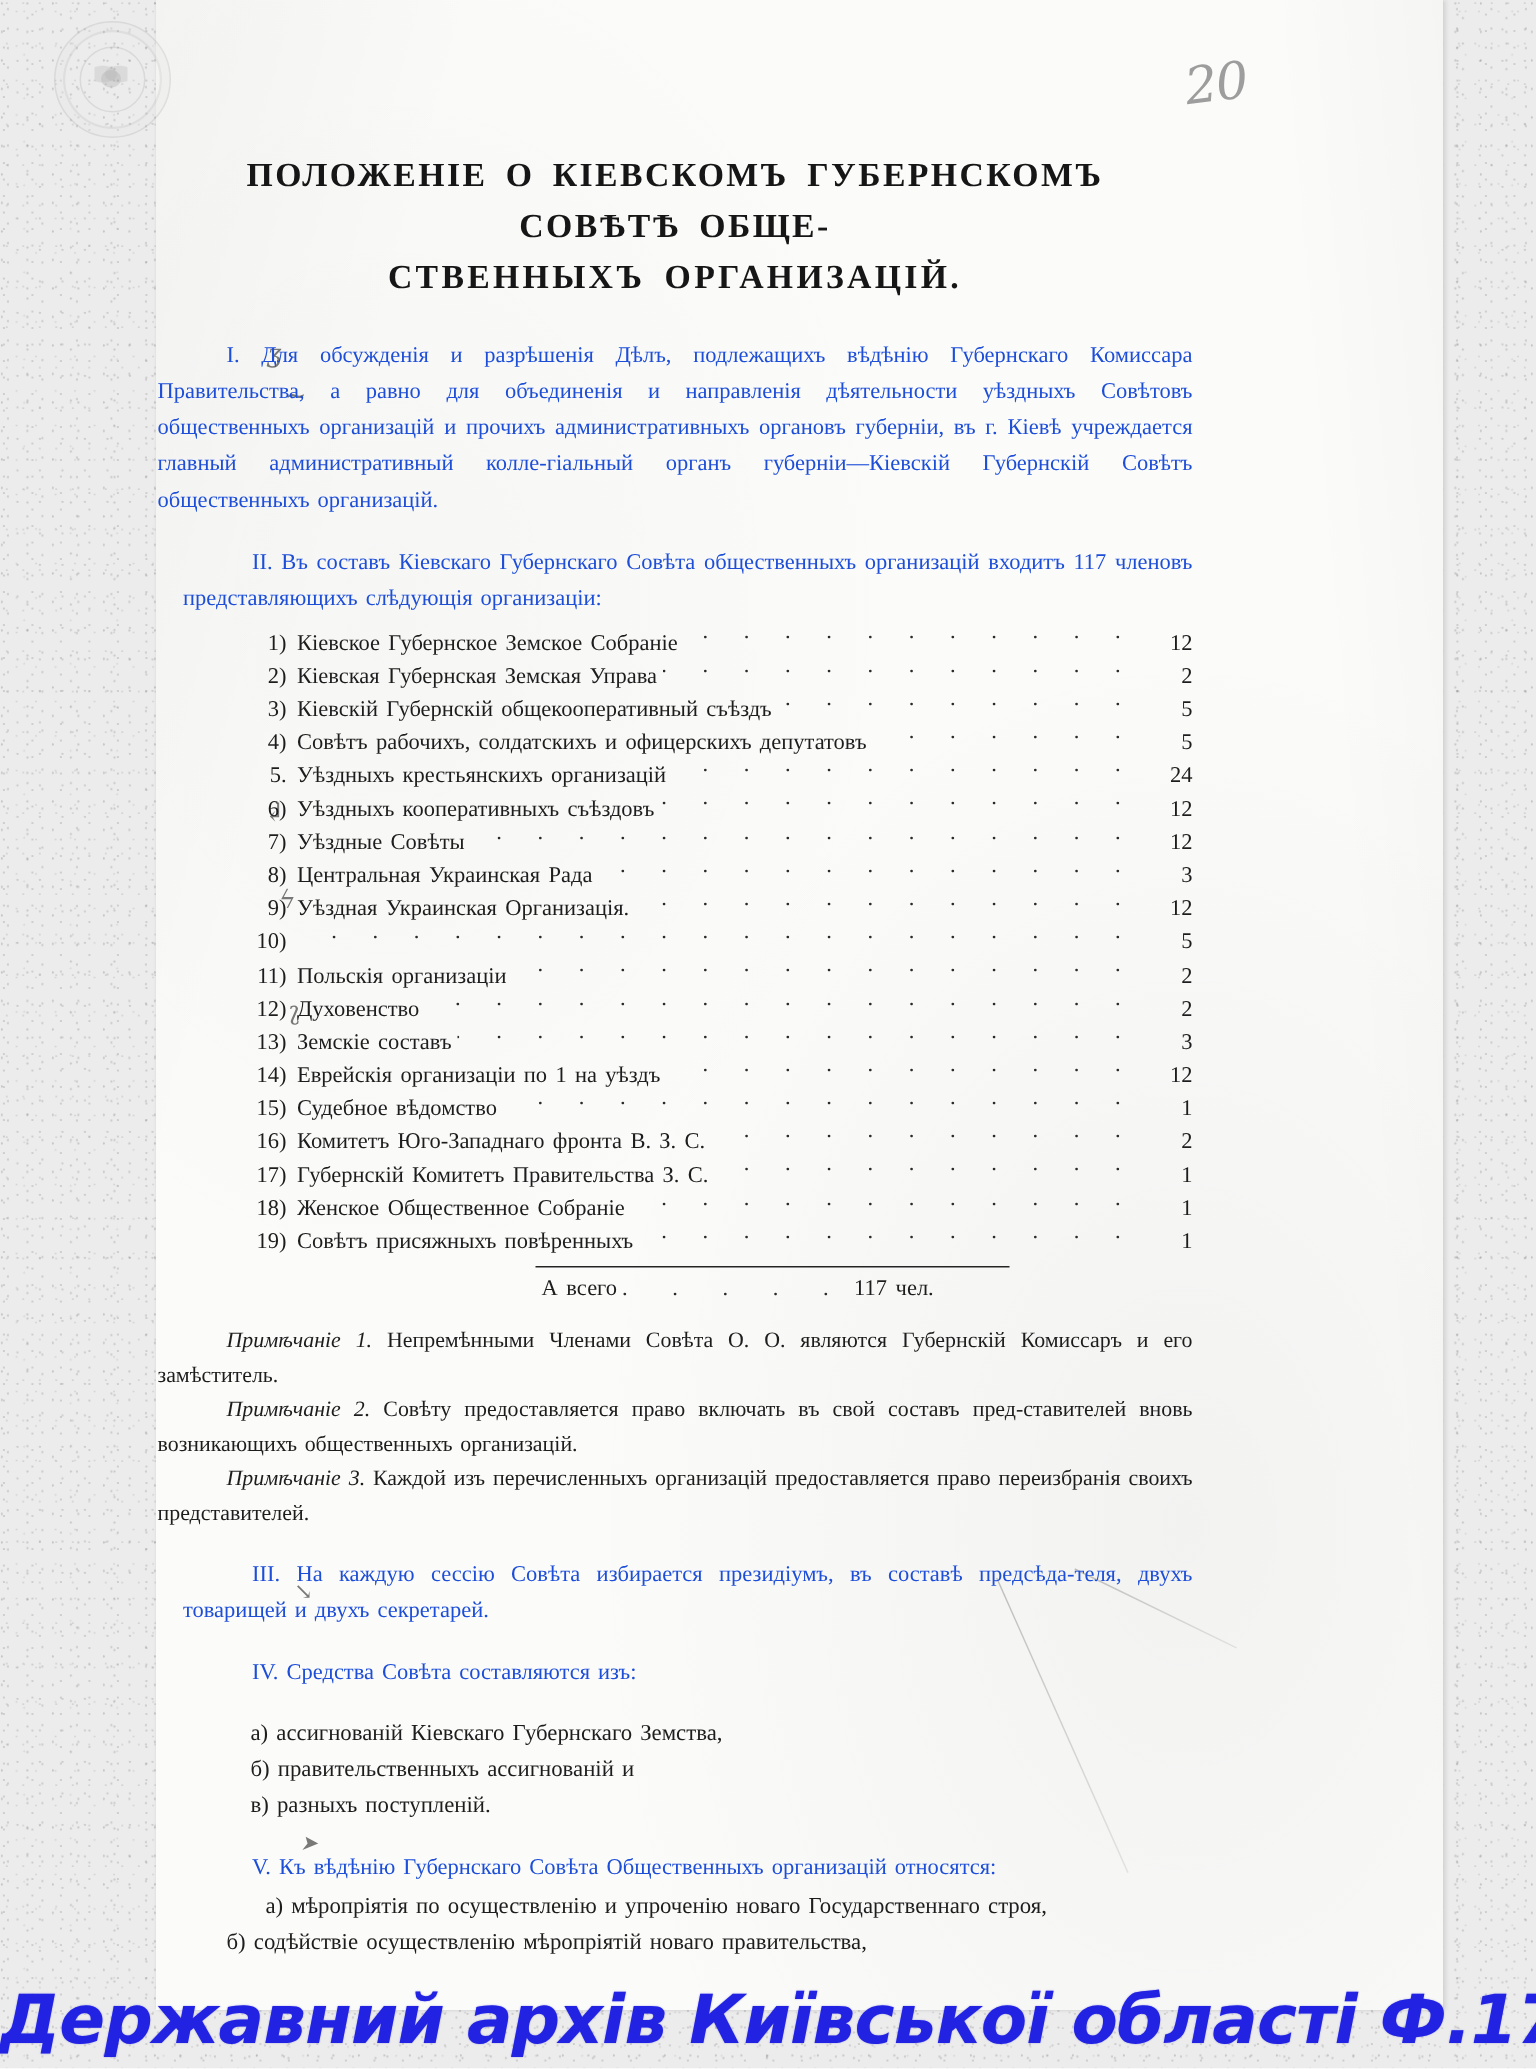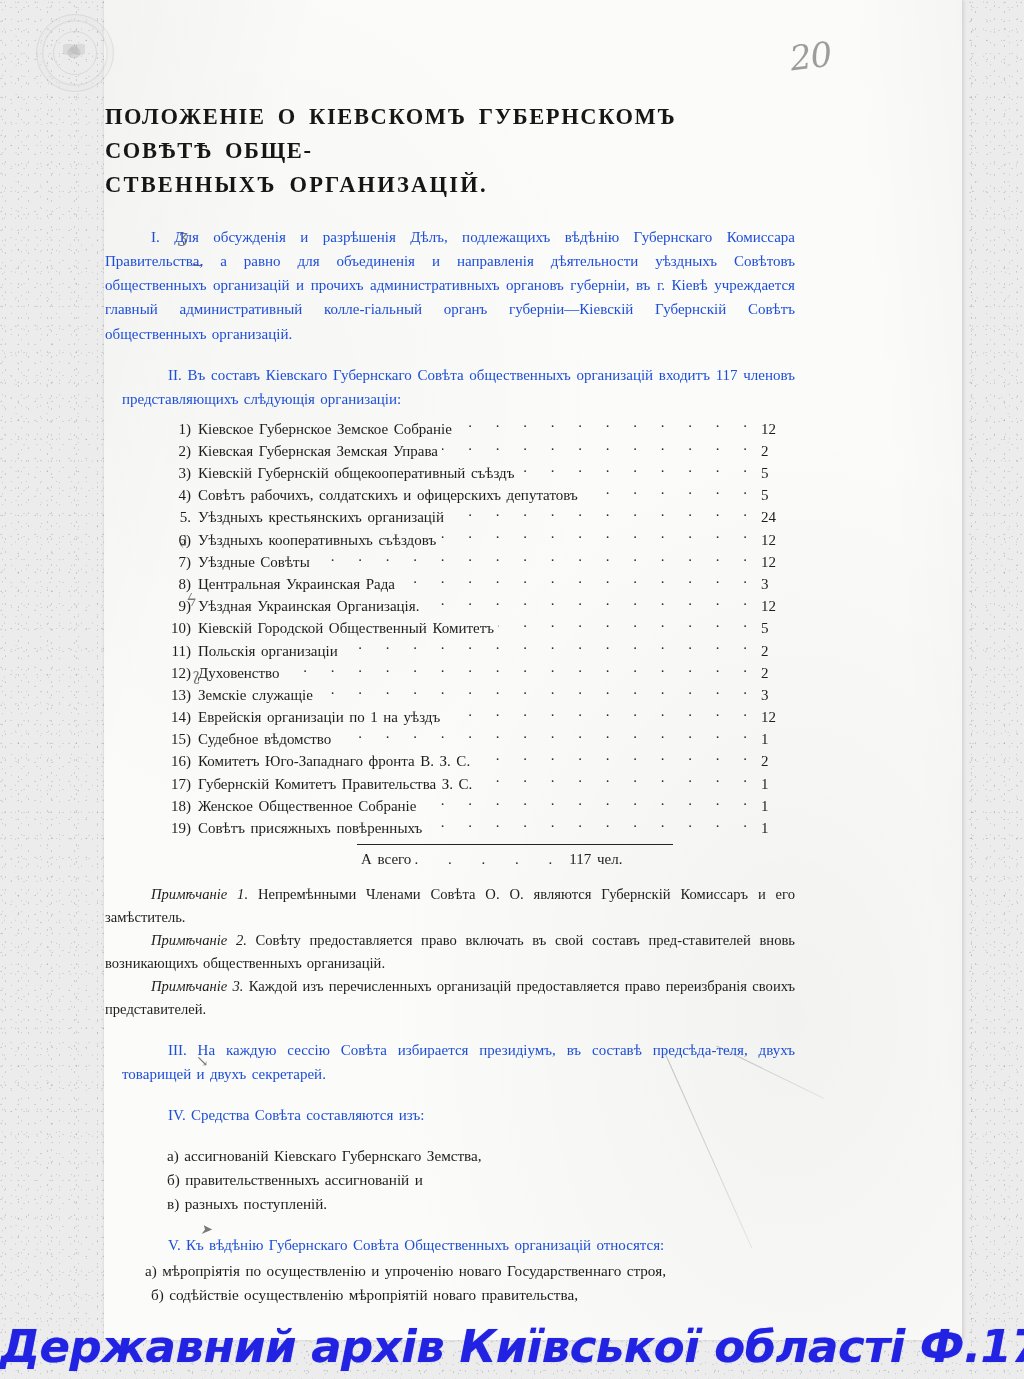--- a/index.html
+++ b/index.html
@@ -126,21 +126,21 @@
   
   .page-body {
     position: absolute;
     left: 105px;
     top: 100px;
     width: 690px;
     color: #1d1d1d;
   }
 
   .doc-title {
-    text-align: left;
+    text-align: center;
     font-size: 22.5px;
     font-weight: bold;
     letter-spacing: 1.6px;
     line-height: 1.52;
     word-spacing: 5px;
     margin: 0 0 22px 0;
     color: #161616;
   }
   .doc-title .ttl-line { display: block; }
   .doc-title .ttl-line2 { letter-spacing: 2.2px; }
@@ -205,20 +205,21 @@
     position: absolute;
     right: 0;
     bottom: 0;
     letter-spacing: 10px;
     color: #2a2a2a;
     white-space: nowrap;
   }
   .org-count {
     flex: 0 0 auto;
     width: 34px;
+    text-align: right;
   }
 
   .total-rule {
     margin: 5px 0 4px 252px;
     height: 0;
     border-top: 1.3px solid #242424;
     width: 316px;
   }
   .total-row {
     display: flex;
@@ -255,21 +256,21 @@
     word-spacing: 1.6px;
   }
   .sub-list li { margin: 0; }
   .sub-wrap {
     font-size: 15.2px;
     line-height: 1.62;
     word-spacing: 1.6px;
     text-align: justify;
     margin: 0;
   }
-  .sub-wrap .lead { padding-left: 40px; display: inline-block; }
+  .sub-wrap .lead { padding-left: 72px; display: inline-block; }
 
   
   .watermark {
     position: absolute;
     left: 0;
     bottom: 6px;
     width: 1024px;
     text-align: center;
     font-family: "DejaVu Sans", "Liberation Sans", sans-serif;
     font-size: 45px;
@@ -384,39 +385,38 @@
         <span class="org-count">3</span>
       </li>
       <li class="org-row">
         <span class="org-num">9)</span>
         <span class="org-label">Уѣздная Украинская Организація.</span>
         <span class="org-dots"></span>
         <span class="org-count">12</span>
       </li>
       <li class="org-row">
         <span class="org-num">10)</span>
-        <span class="org-label">Кіевскій Городской Общественный Комитетъ</span>
         <span class="org-dots"></span>
         <span class="org-count">5</span>
       </li>
       <li class="org-row">
         <span class="org-num">11)</span>
         <span class="org-label">Польскія организаціи</span>
         <span class="org-dots"></span>
         <span class="org-count">2</span>
       </li>
       <li class="org-row">
         <span class="org-num">12)</span>
         <span class="org-label">Духовенство</span>
         <span class="org-dots"></span>
         <span class="org-count">2</span>
       </li>
       <li class="org-row">
         <span class="org-num">13)</span>
-        <span class="org-label">Земскіе служащіе</span>
+        <span class="org-label">Земскіе составъ</span>
         <span class="org-dots"></span>
         <span class="org-count">3</span>
       </li>
       <li class="org-row">
         <span class="org-num">14)</span>
         <span class="org-label">Еврейскія организаціи по 1 на уѣздъ</span>
         <span class="org-dots"></span>
         <span class="org-count">12</span>
       </li>
       <li class="org-row">

